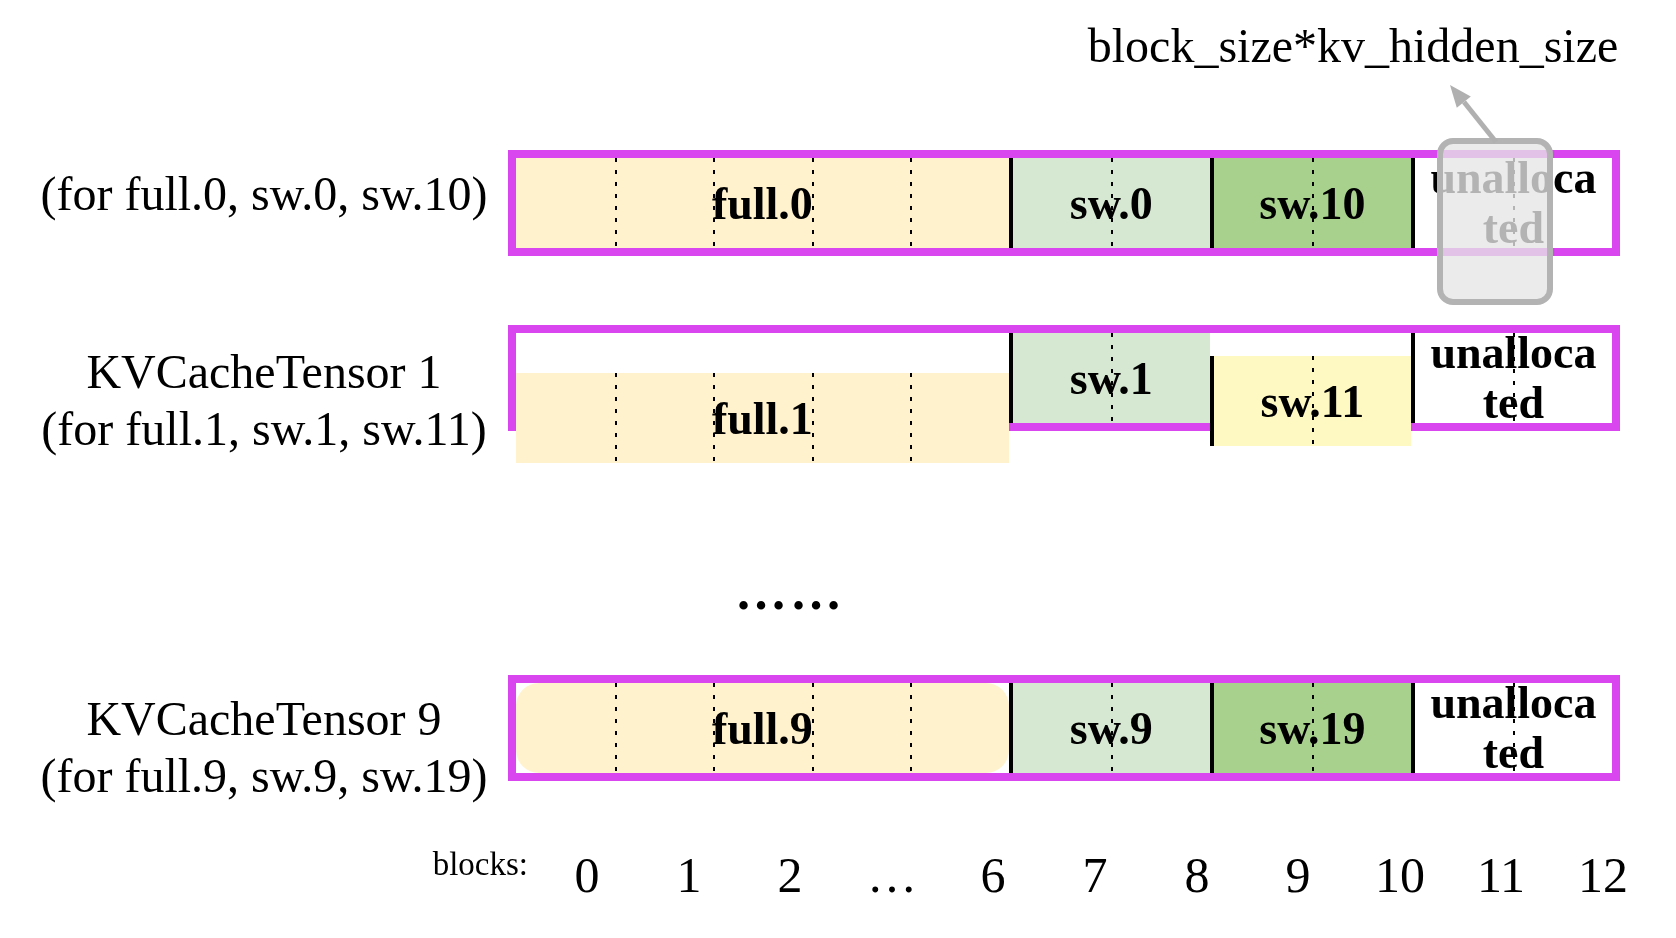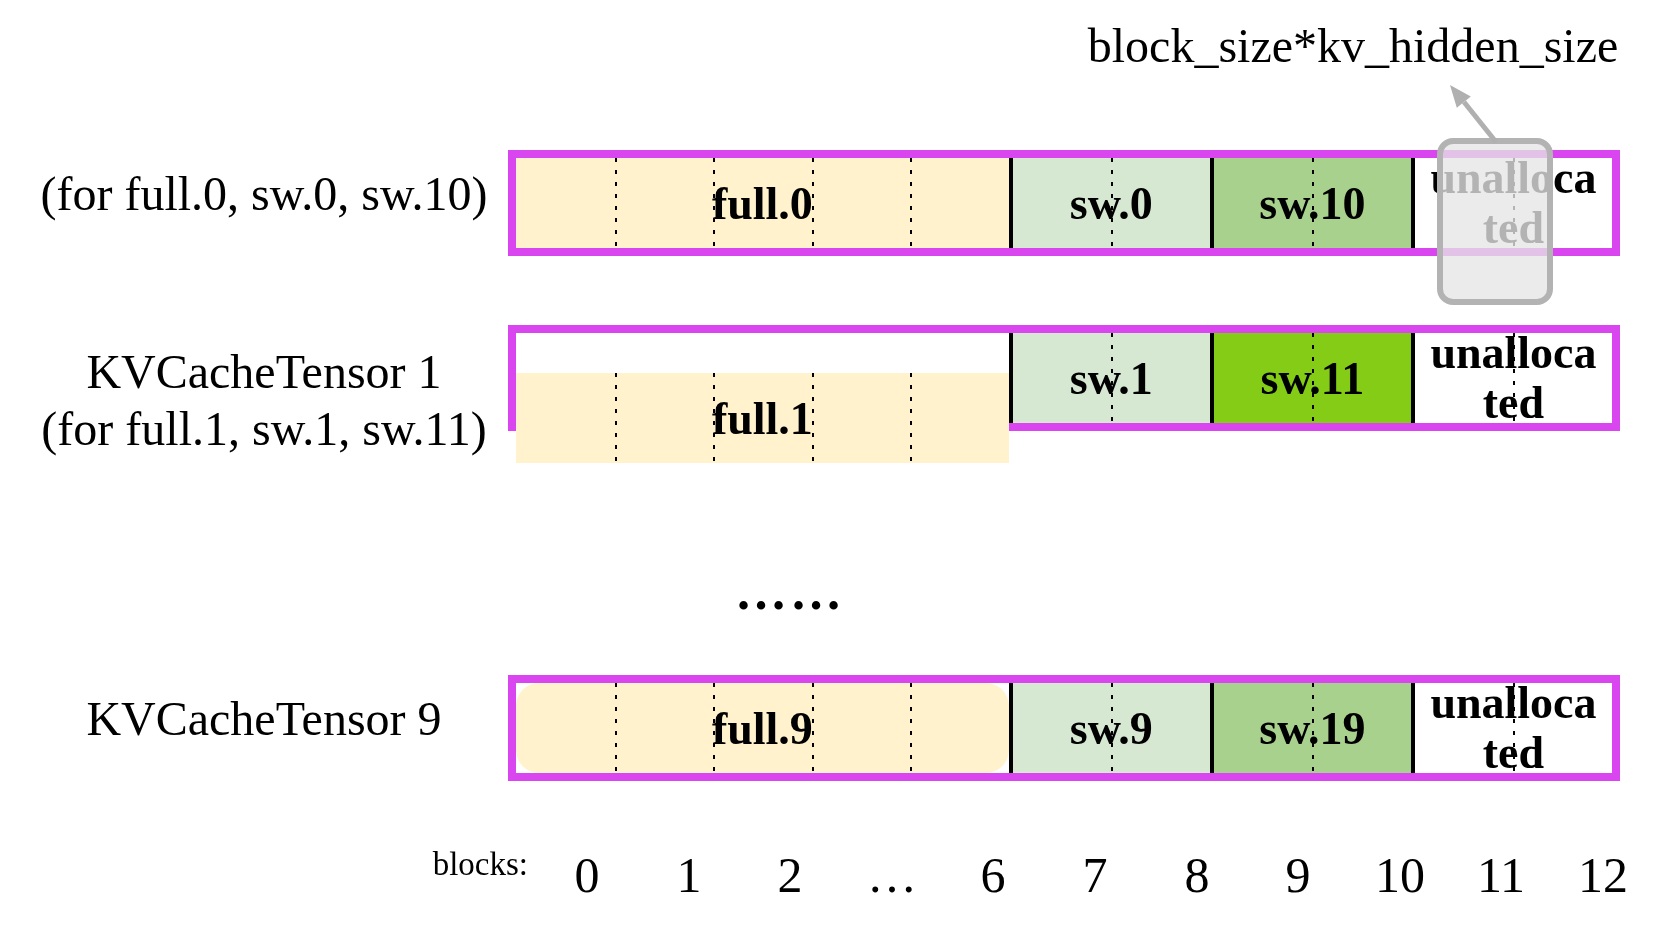--- a/index.html
+++ b/index.html
@@ -109,40 +109,41 @@
         </div>
       <span class="seg-label">full.1</span>
     </div>
     <div class="seg seg-2" style="background: rgb(214, 232, 210);">
       <div class="cells">
           <i></i>
           <i></i>
         </div>
       <span class="seg-label">sw.1</span>
     </div>
-    <div class="seg seg-2" style="background: #84cc16;">
+    <div class="seg seg-2" style="background: #fef9c3; margin-top: 23px;">
       <div class="cells">
           <i></i>
           <i></i>
         </div>
       <span class="seg-label">sw.11</span>
     </div>
     <div class="seg seg-2" style="background: rgb(255, 255, 255);">
       <div class="cells">
           <i></i>
           <i></i>
         </div>
       <span class="seg-label wrap">unallocated</span>
     </div>
   </div>
 
   <div class="ellipsis">……</div>
 
   <div class="row-label label-2">
     <div>KVCacheTensor 9</div>
+    <div>(for full.9, sw.9, sw.19)</div>
   </div>
   <div class="bar bar-2">
     <div class="seg seg-5" style="background: rgb(255, 242, 204); border-radius: 23px;">
       <div class="cells">
           <i></i>
           <i></i>
           <i></i>
           <i></i>
           <i></i>
         </div>

